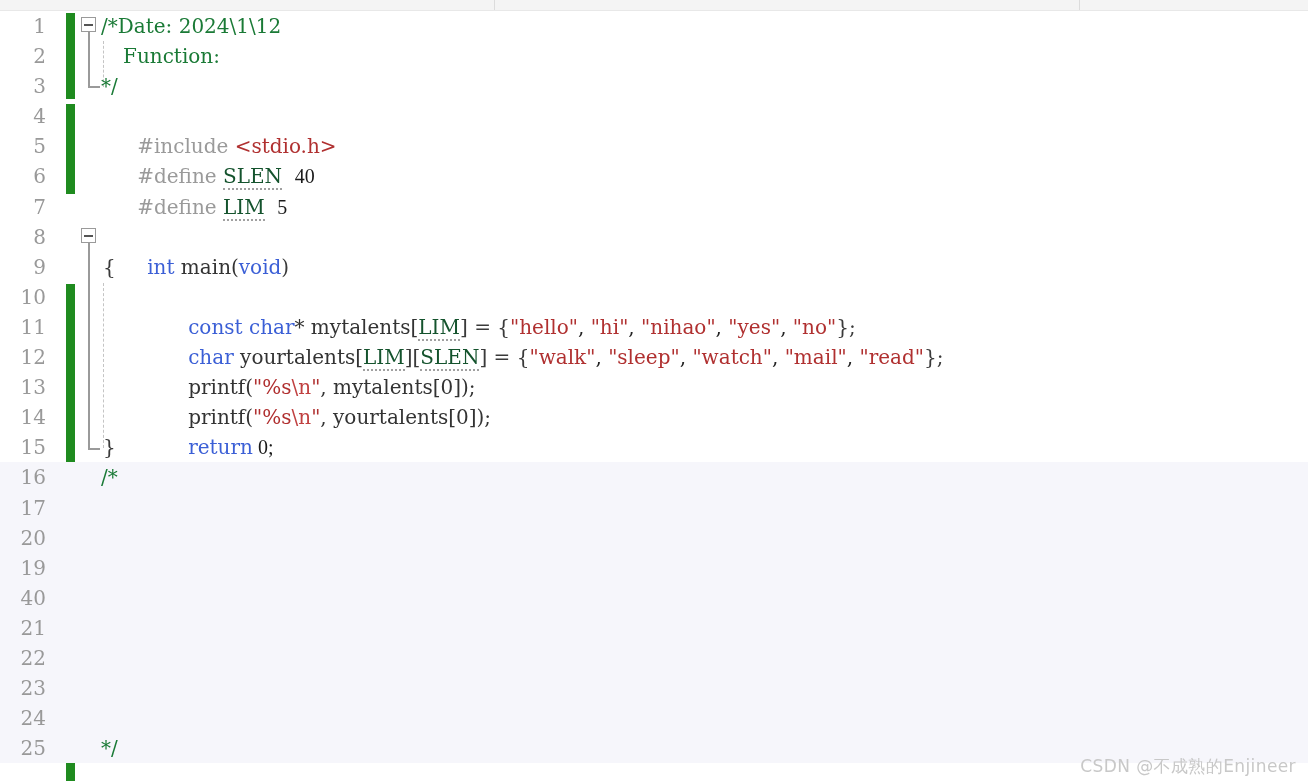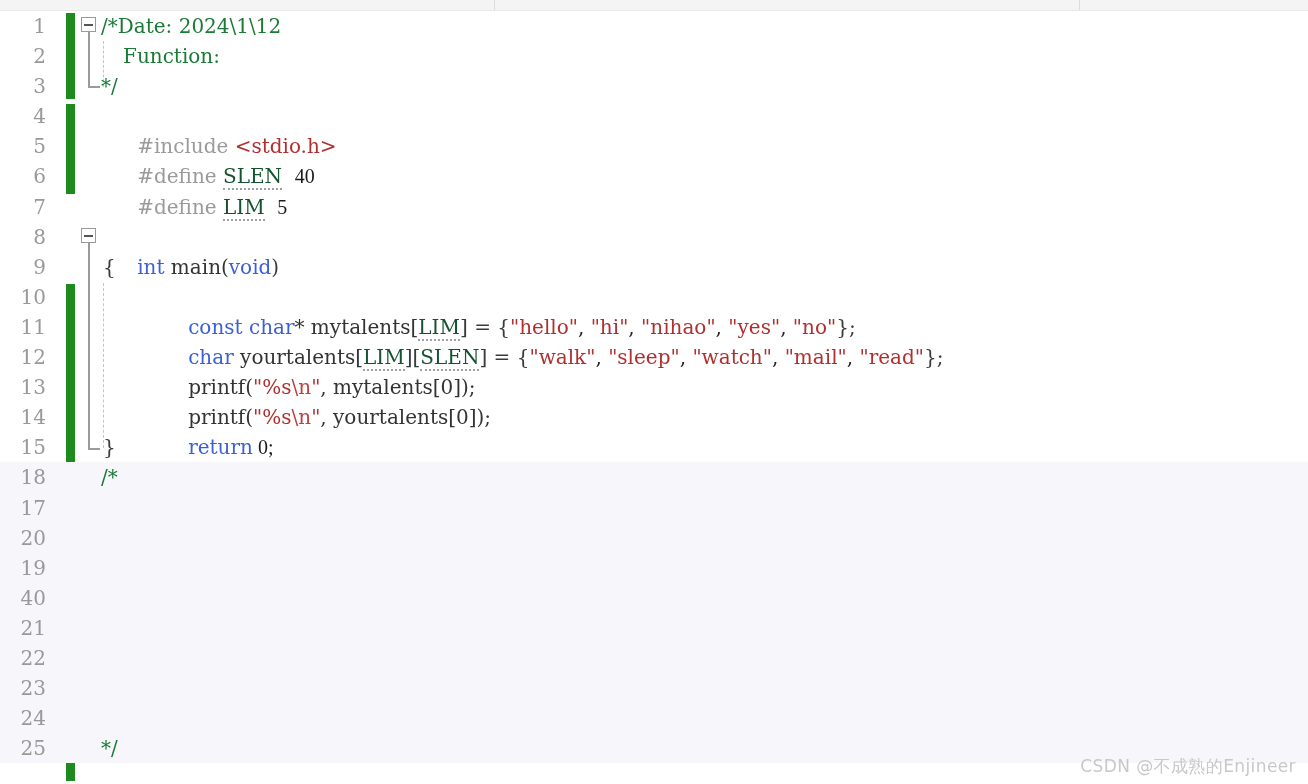--- a/index.html
+++ b/index.html
@@ -174,21 +174,21 @@
       <span class="t-pp">#define</span><span class="t-plain"> </span><span class="t-macro">LIM</span><span class="t-plain">  </span><span class="t-num">5</span>
     </span>
   </div>
 
   <div class="row">
     <span class="lineno">7</span>
   </div>
 
   <div class="row">
     <span class="lineno">8</span>
-    <span class="code serifish" style="left:99px;">
+    <span class="code serifish" style="left:109px;">
       <span class="t-kw">int</span><span class="t-id"> main(</span><span class="t-kw">void</span><span class="t-brk">)</span>
     </span>
   </div>
 
   <div class="row">
     <span class="lineno">9</span>
     <span class="code serifish" style="left:103px;"><span class="t-brk">{</span></span>
   </div>
 
   <div class="row">
@@ -225,21 +225,21 @@
       <span class="t-kw">return</span><span class="t-num"> 0;</span>
     </span>
   </div>
 
   <div class="row">
     <span class="lineno">15</span>
     <span class="code serifish" style="left:103px;"><span class="t-brk">}</span></span>
   </div>
 
   <div class="row hl">
-    <span class="lineno">18</span>
+    <span class="lineno">16</span>
     <span class="code serifish" style="left:101px;"><span class="t-comment">/*</span></span>
   </div>
 
   <div class="row hl">
     <span class="lineno">17</span>
     <span class="code" style="left:122px;">
       <span class="cnmono">1.</span><span class="cnmono">mytalents</span><span class="cn">和</span><span class="cnmono">yourtalents</span><span class="cn">非常相似，两者都代表5个字符串，使用一个下标时都分别表示一个字符串，</span>
     </span>
   </div>
 

